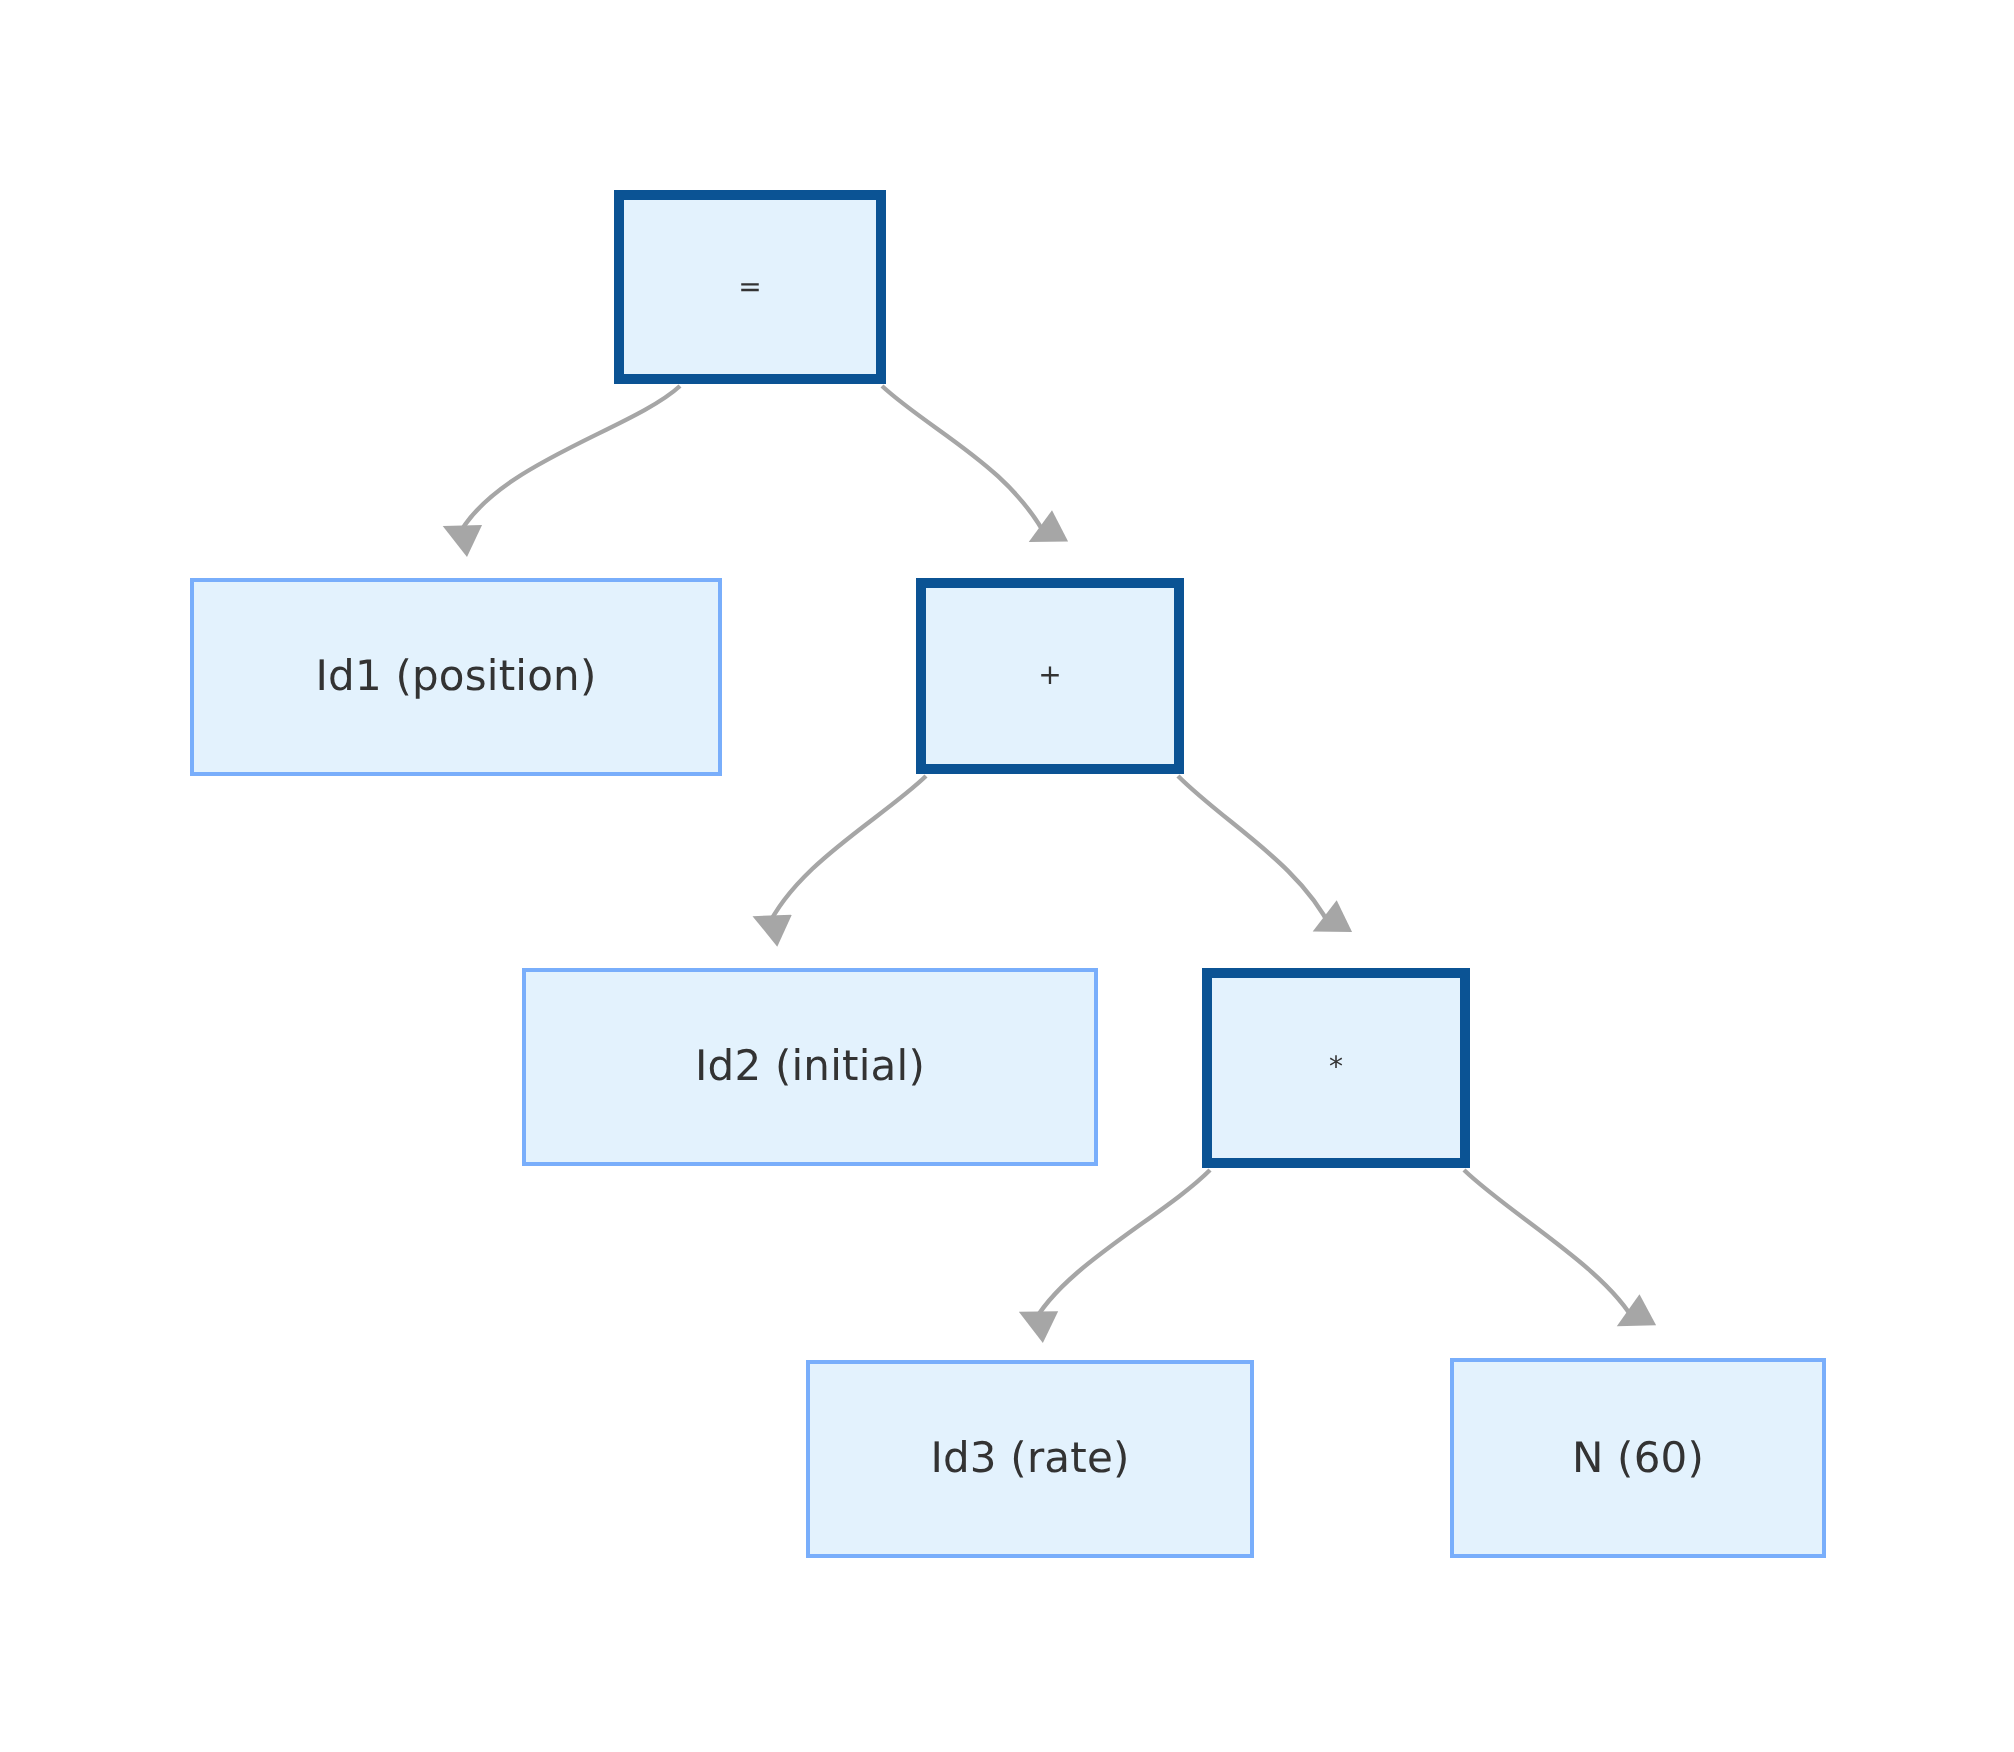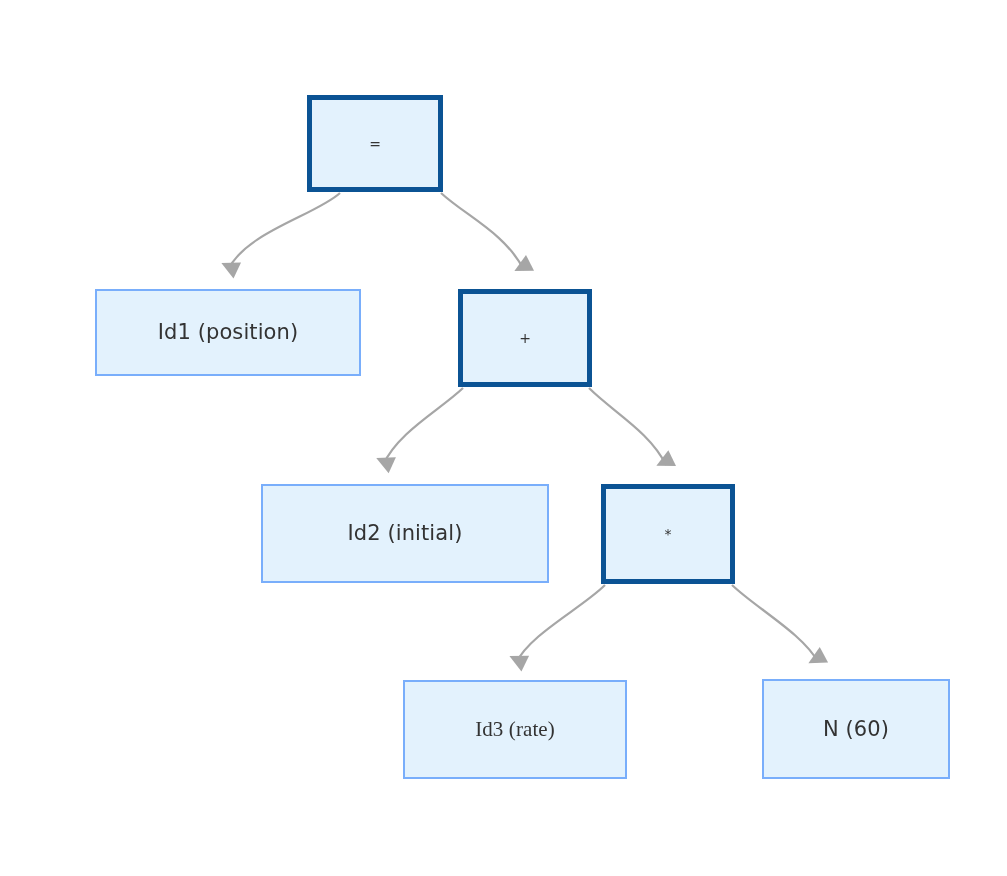--- a/index.html
+++ b/index.html
@@ -68,37 +68,37 @@
         <path d="M 589 388 C 613 412 650 432 666 465" marker-end="url(#arrowhead)"></path>
         <path d="M 605 585 C 582 608 530 634 516 663" marker-end="url(#arrowhead)"></path>
         <path d="M 732 585 C 756 608 803 634 818 662" marker-end="url(#arrowhead)"></path>
       </g>
   </svg>
 
   <div class="node op" style="left: 307px; top: 95px; width: 136px; height: 97px;">
     <span class="node-label">=</span>
   </div>
 
-  <div class="node leaf" style="left: 95px; top: 289px; width: 266px; height: 87px;">
+  <div class="node leaf" style="left: 95px; top: 289px; width: 266px; height: 99px;">
     <span class="node-label">Id1 (position)</span>
   </div>
 
   <div class="node op" style="left: 458px; top: 289px; width: 134px; height: 98px;">
     <span class="node-label">+</span>
   </div>
 
   <div class="node leaf" style="left: 261px; top: 484px; width: 288px; height: 99px;">
     <span class="node-label">Id2 (initial)</span>
   </div>
 
   <div class="node op" style="left: 601px; top: 484px; width: 134px; height: 100px;">
     <span class="node-label">*</span>
   </div>
 
-  <div class="node leaf" style="left: 403px; top: 680px; width: 224px; height: 99px; font-family: Liberation Serif, serif;">
+  <div class="node leaf" style="left: 403px; top: 680px; width: 224px; height: 99px;">
     <span class="node-label">Id3 (rate)</span>
   </div>
 
-  <div class="node leaf" style="left: 725px; top: 679px; width: 188px; height: 100px; margin-left: 37px;">
+  <div class="node leaf" style="left: 725px; top: 679px; width: 188px; height: 100px;">
     <span class="node-label">N (60)</span>
   </div>
 
 </div>
 
 </body></html>

